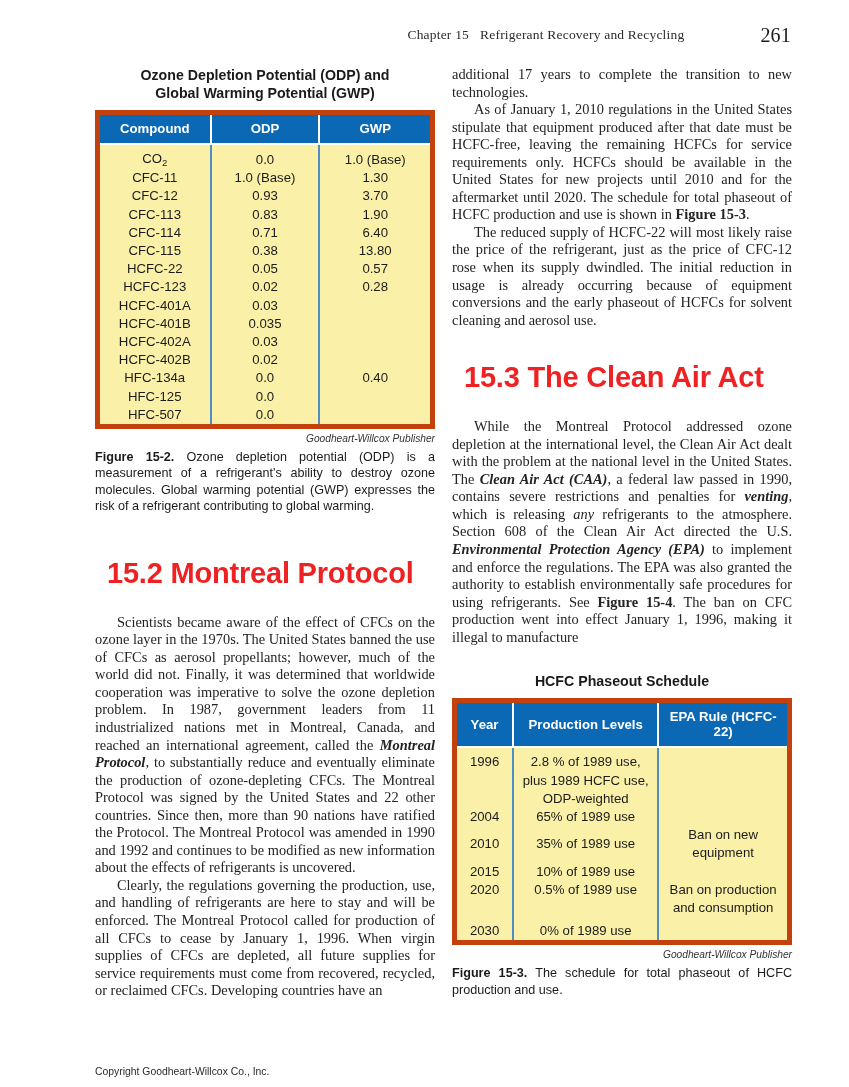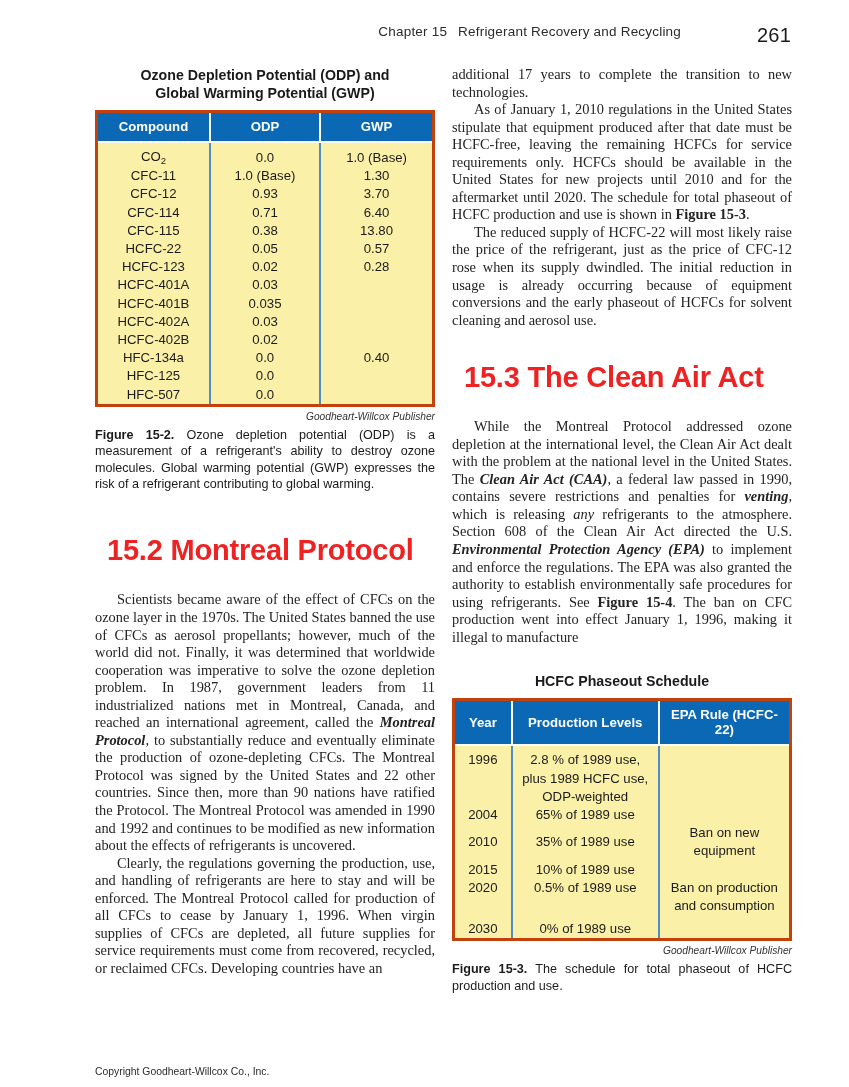--- a/index.html
+++ b/index.html
@@ -14,23 +14,23 @@
   }
 
   
   .runhead {
     position: absolute;
     top: 24px;
     left: 80px;
     right: 58px;
     height: 22px;
     display: flex;
-    align-items: flex-start;
+    align-items: center;
     justify-content: flex-end;
-    font-family: Liberation Sans, sans-serif;
+    font-family: Liberation Serif, serif;
     font-size: 13.5px;
     color: #2b2b2b;
     letter-spacing: .2px;
   }
   .runhead .rh-chapter { margin-right: 11px; white-space: nowrap; }
   .runhead .rh-title   { white-space: nowrap; }
   .runhead .rh-page {
     margin-left: 76px;
     font-size: 20px;
     color: #1a1a1a;
@@ -102,21 +102,21 @@
     font-size: 13.2px;
     text-align: center;
     padding: 0;
     height: 18.2px;
     line-height: 18.2px;
     border-right: 2px solid #4f8ec4;
     vertical-align: middle;
   }
   table.dt td:last-child { border-right: none; }
   .dt-wrap {
-    border: 3px solid #c2410c;
+    border: 5px solid #c2410c;
     background: #faf0a8;
   }
   table.dt td.padtop { padding-top: 5px; }
   table.dt td.padbot { }
   sub { font-size: 9.5px; vertical-align: baseline; position: relative; top: 3px; }
 
   .credit {
     font-family: "Liberation Sans", sans-serif;
     font-style: italic;
     font-size: 10.2px;
@@ -190,20 +190,25 @@
             <td>CFC-11</td>
             <td>1.0 (Base)</td>
             <td>1.30</td>
           </tr>
           <tr>
             <td>CFC-12</td>
             <td>0.93</td>
             <td>3.70</td>
           </tr>
           <tr>
+            <td>CFC-113</td>
+            <td>0.83</td>
+            <td>1.90</td>
+          </tr>
+          <tr>
             <td>CFC-114</td>
             <td>0.71</td>
             <td>6.40</td>
           </tr>
           <tr>
             <td>CFC-115</td>
             <td>0.38</td>
             <td>13.80</td>
           </tr>
           <tr>

